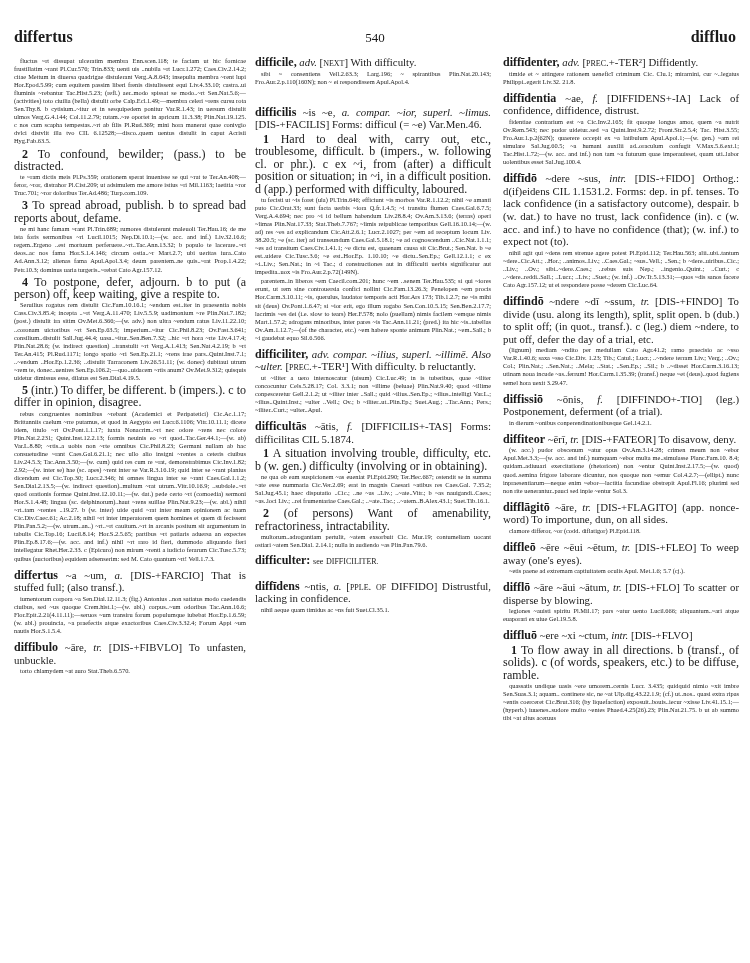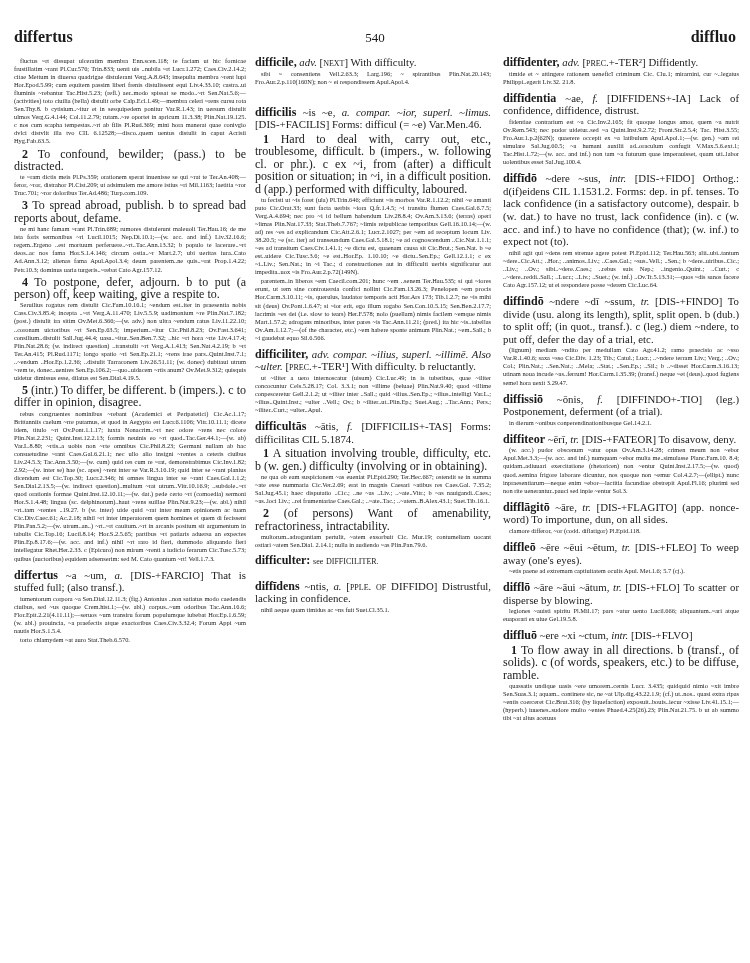--- a/index.html
+++ b/index.html
@@ -37,20 +37,21 @@
     <p class="sense"><span class="num">2</span> <span>To confound, bewilder; (pass.) to be distracted.</span></p>
     <p class="cit">te ~ram dictis meis Pl.Ps.359; orationem sperat inuenisse se qui ~rat te Ter.An.408;—feror, ~ror, distrahor Pl.Cist.209; ut adsimulem me amore istius ~ri Mil.1163; laetitia ~ror Truc.701; ~ror doloribus Ter.Ad.486; Turp.com.109.</p>
     <p class="sense"><span class="num">3</span> <span>To spread abroad, publish. b to spread bad reports about, defame.</span></p>
     <p class="cit">ne mi hanc famam ~rant Pl.Trin.689; rumores distulerunt maleuoli Ter.Hau.16; de me ista foris sermonibus ~ri Lucil.1015; Nep.Di.10.1;—(w. acc. and inf.) Liv.32.16.6; regem..Ergeno ..est mortuum perferuere..~rt..Tac.Ann.13.32; b populo te lacerare..~rt deos..ac nos fama Hor.S.1.4.146; circum ostia..~r Mart.2.7; ubi ueritas iura..Cato Ad.Ann.3.12; alienas fama Apul.Apol.3.4; deum parentem..ne quis..~rat Prop.1.4.22; Petr.10.3; dominus uaria turgeris..~rebat Cato Agr.157.12.</p>
     <p class="sense"><span class="num">4</span> <span>To postpone, defer, adjourn. b to put (a person) off, keep waiting, give a respite to.</span></p>
     <p class="cit">Seruilius rogatus rem distulit Cic.Fam.10.16.1; ~endum est..iter in praesentia nobis Cass.Civ.3.85.4; incepta ..~rt Verg.A.11.470; Liv.5.5.9; uadimonium ~re Plin.Nat.7.182; (post.) distulit ira sitim Ov.Met.6.366;—(w. adv.) non ultra ~endum ratus Liv.11.22.10; ..coronam uictoribus ~rt Sen.Ep.63.5; imperium..~itur Cic.Phil.8.23; Ov.Fast.3.641; consilium..distulit Sall.Jug.44.4; uasa..~itur..Sen.Ben.7.32; ..hic ~rt hora ~rte Liv.4.17.4; Plin.Nat.28.6; (w. indirect question) ..transtulit ~rt Verg.A.1.413; Sen.Nat.4.2.19; b ~rt Ter.An.415; Pl.Rud.1171; longo spatio ~ri Sen.Ep.21.1; ~rens irae pars..Quint.Inst.7.1; ..~endum ..Hor.Ep.1.2.36; ..distulit Tarraconem Liv.26.51.11; (w. donec) dubitaui utrum ~rem te, donec..uenires Sen.Ep.106.2;—quo..uidacem ~rtis anum? Ov.Met.9.312; quisquis uidetur dimissus esse, dilatus est Sen.Dial.4.19.5.</p>
     <p class="sense"><span class="num">5</span> <span>(intr.) To differ, be different. b (impers.). c to differ in opinion, disagree.</span></p>
     <p class="cit">rebus congruentes nominibus ~rebant (Academici et Peripatetici) Cic.Ac.1.17; Brittanniis caelum ~rre putamus, et quod in Aegypto est Lucr.6.1106; Vitr.10.11.1; dicere idem, titulo ~rt Ov.Pont.1.1.17; iuxta Nonacrim..~rt nec odore ~rens nec colore Plin.Nat.2.231; Quint.Inst.12.2.13; formis neuinis eo ~rt quod..Tac.Ger.44.1;—(w. ab) Var.L.8.80; ~rtis..a uobis non ~rte omnibus Cic.Phil.8.23; Germani nullam ab hac consuetudine ~rant Caes.Gal.6.21.1; nec ullo alio insigni ~rentes a ceteris ciuibus Liv.24.5.3; Tac.Ann.3.50;—(w. cum) quid res cum re ~rat, demonstrabimus Cic.Inv.1.82; 2.92;—(w. inter se) hae (sc. apes) ~rent inter se Var.R.3.16.19; quid inter se ~rant planius dicendum est Cic.Top.30; Lucr.2.346; hi omnes lingua inter se ~rant Caes.Gal.1.1.2; Sen.Dial.2.13.5;—(w. indirect question)..multum ~rat utrum..Vitr.10.16.9; ..subdole..~rt quod orationis formae Quint.Inst.12.10.11;—(w. dat.) pede certo ~rt (comoedia) sermoni Hor.S.1.4.48; lingua (sc. delphinorum)..haut ~rens suillae Plin.Nat.9.23;—(w. abl.) nihil ~rt..tam ~rentes ..19.27. b (w. inter) uide quid ~rat inter meam opinionem ac tuam Cic.Div.Caec.61; Ac.2.18; nihil ~rt inter imperatorem quem homines et quem di fecissent Plin.Pan.5.2;—(w. utrum..an..) ~rt..~rt cauitum..~rt in arcanis positum sit argumentum in tabulis Cic.Top.16; Lucil.8.14; Hor.S.2.5.65; partibus ~rt patiaris aduersa an expectes Plin.Ep.8.17.6;—(w. acc. and inf.) nihil ~rt raro id fieri, dummodo aliquando fieri intellegatur Rhet.Her.2.33. c (Epicuro) non mirum ~renti a iudicio ferarum Cic.Tusc.5.73; quibus (auctoribus) equidem adsenserim: sed M. Cato quantum ~rt! Vell.1.7.3.</p>
     <p class="head-line" style="margin-top: 6px;"><span class="hw">differtus</span> <span>~a ~um,</span> <span class="gram">a.</span> <span class="etym">[DIS-+FARCIO]</span> <span>That is stuffed full; (also transf.).</span> </p>
     <p class="cit">iumentorum corpora ~a Sen.Dial.12.11.3; (fig.) Antonius ..non satiatus modo caedendis ciuibus, sed ~us quoque Crem.hist.1;—(w. abl.) corpus..~um odoribus Tac.Ann.16.6; Flor.Epit.2.21(4.11.11);—seruos ~um transiru forum populumque iubebat Hor.Ep.1.6.59; (w. abl.) prouincia, ~a praefectis atque exactoribus Caes.Civ.3.32.4; Forum Appi ~um nautis Hor.S.1.5.4.</p>
+    <p class="head-line" style="margin-top: 6px;"><span class="hw">diffibulo</span> <span>~āre,</span> <span class="gram">tr.</span> <span class="etym">[DIS-+FIBVLO]</span> <span>To unfasten, unbuckle.</span> </p>
     <p class="cit">torto chlamydem ~at auro Stat.Theb.6.570.</p>
   </div>
 <div class="col col-2">
     <p class="head-line"><span class="hw">difficile,</span> <span class="gram">adv.</span> <span class="etym">[next]</span> <span>With difficulty.</span> </p>
     <p class="cit">sibi ~ consentiens Vell.2.63.3; Larg.196; ~ spirantibus Plin.Nat.20.143; Fro.Aur.2.p.110(160N); non ~ ei respondissem Apul.Apol.4.</p>
     <p class="head-line" style="margin-top: 20px;"><span class="hw">difficilis</span> <span>~is ~e,</span> <span class="gram">a. compar. ~ior, superl. ~limus.</span> <span class="etym">[DIS-+FACILIS]</span> <span>Forms: difficul (= ~e) Var.Men.46.</span> </p>
     <p class="sense"><span class="num">1</span> <span>Hard to deal with, carry out, etc., troublesome, difficult. b (impers., w. following cl. or phr.). c ex ~i, from (after) a difficult position or situation; in ~i, in a difficult position. d (app.) performed with difficulty, laboured.</span></p>
     <p class="cit">tu fecisti ut ~is foret (ula) Pl.Trin.646; efficiunt ~is morbos Var.R.1.12.2; nihil ~e amanti puto Cic.Orat.33; sunt facta uerbis ~iora Q.fr.1.4.5; ~i transitu flumen Caes.Gal.6.7.5; Verg.A.4.694; nec pro ~i id bellum habendum Liv.28.8.4; Ov.Am.3.13.6; (terras) operi ~limas Plin.Nat.17.33; Stat.Theb.7.767; ~limis reipublicae temporibus Gell.16.10.14;—(w. ad) res ~es ad explicandum Cic.Att.2.6.1; Lucr.2.1027; per ~em ad receptum locum Liv. 38.20.5; ~e (sc. iter) ad transeundum Caes.Gal.5.18.1; ~e ad cognoscendum ..Cic.Nat.1.1.1; ~es ad transitum Caes.Civ.1.41.1; ~e dictu est, quaenam causa sit Cic.Brut.; Sen.Nat. b ~e est..uidere Cic.Tusc.3.6; ~e est..Hor.Ep. 1.10.10; ~e dictu..Sen.Ep.; Gell.12.1.1; c ex ~i..Liv.; Sen.Nat.; in ~i Tac.; d constructiones aut in difficulti uerbis significatur aut impedita..uox ~is Fro.Aur.2.p.72(149N).</p>
     <p class="cit">parentem..in liberos ~em Caecil.com.201; hunc ~em ..senem Ter.Hau.535; si qui ~iores erunt, ut rem sine controuersia confici nollint Cic.Fam.13.26.3; Penelopen ~em procis Hor.Carm.3.10.11; ~is, querulus, laudator temporis acti Hor.Ars 173; Tib.1.2.7; ne ~is mihi sit (deus) Ov.Pont.1.6.47; si ~ior erit, ego illum rogabo Sen.Con.10.5.15; Sen.Ben.2.17.7; lacrimis ~es dei (i.e. slow to tears) Her.F.578; nolo (puellam) nimis facilem ~emque nimis Mart.1.57.2; adrogans minoribus, inter pares ~is Tac.Ann.11.21; (pred.) ita hic ~is..tabellas Ov.Am.1.12.7;—(of the character, etc.) ~em habere sponte animum Plin.Nat.; ~em..Sall.; b ~i gaudebat equo Sil.6.566.</p>
     <p class="head-line" style="margin-top: 6px;"><span class="hw">difficiliter,</span> <span class="gram">adv. compar. ~ilius, superl. ~illimē. Also ~ulter.</span> <span class="etym">[prec.+-TER¹]</span> <span>With difficulty. b reluctantly.</span> </p>

